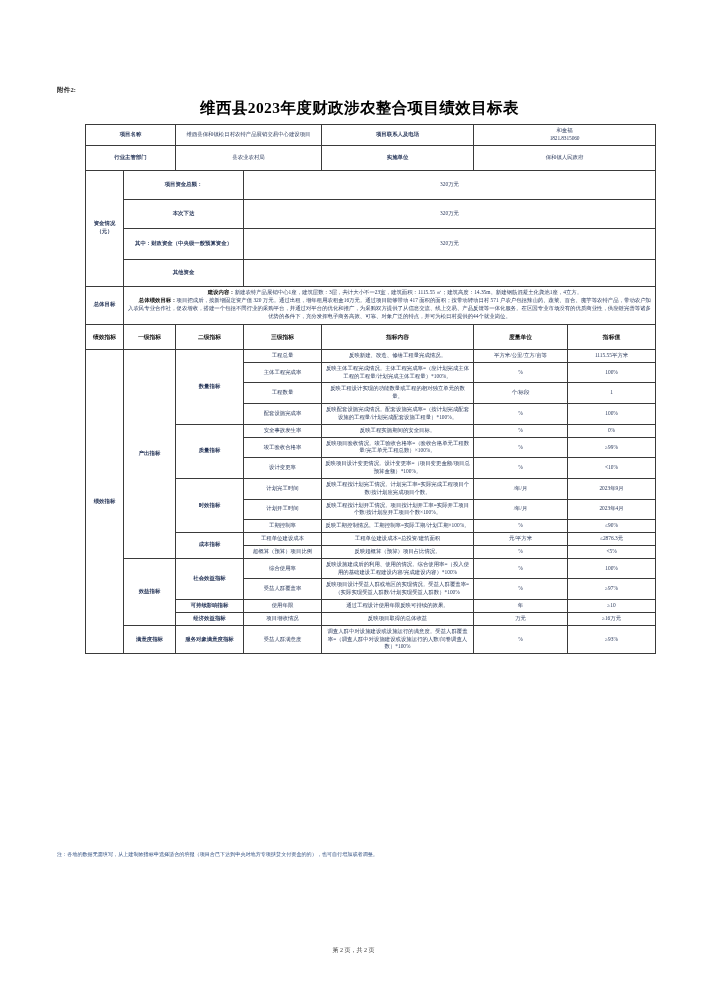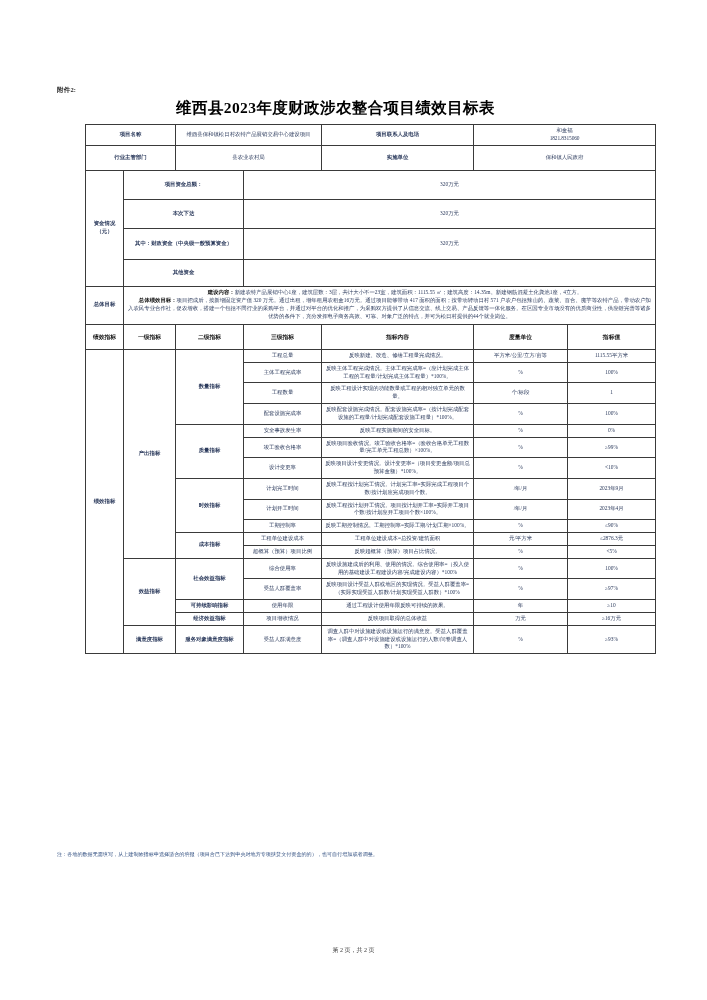--- a/index.html
+++ b/index.html
@@ -35,20 +35,21 @@
     position: absolute;
     left: 0;
     top: 98px;
     width: 671px;
     text-align: center;
     font-size: 15.5px;
     font-weight: bold;
     color: #000;
     letter-spacing: 0.4px;
     font-family: "Liberation Serif", "DejaVu Serif", serif;
+    padding-left: 24px;
   }
   table.main {
     position: absolute;
     left: 85px;
     top: 124px;
     width: 570px;
     border-collapse: collapse;
     table-layout: fixed;
   }
   table.main td {

